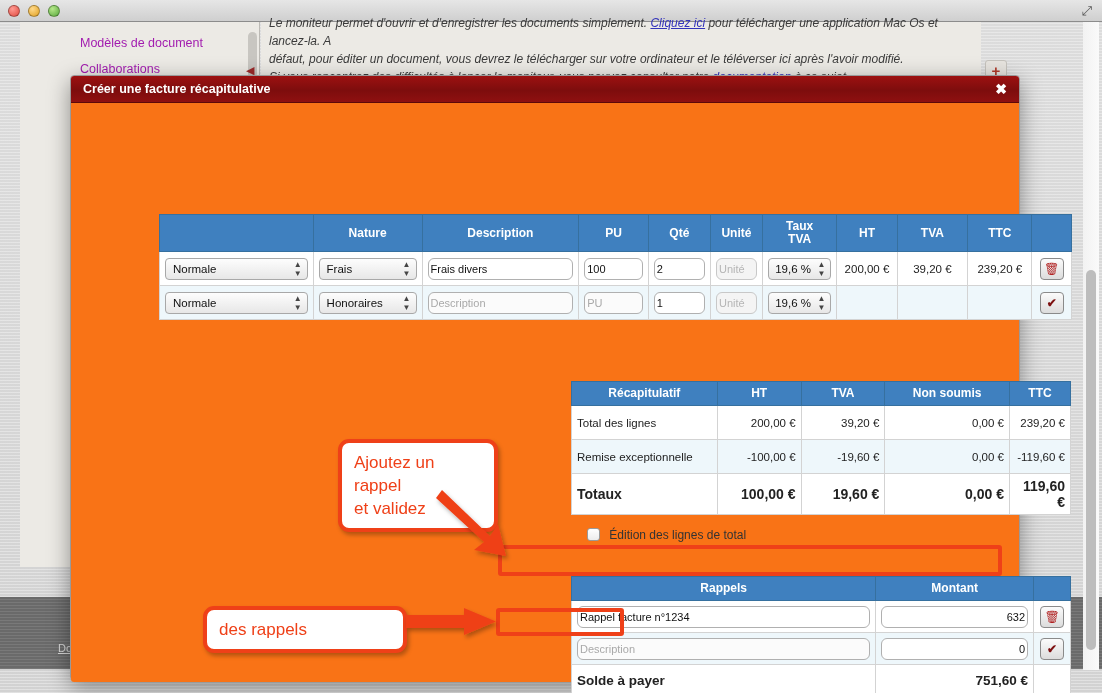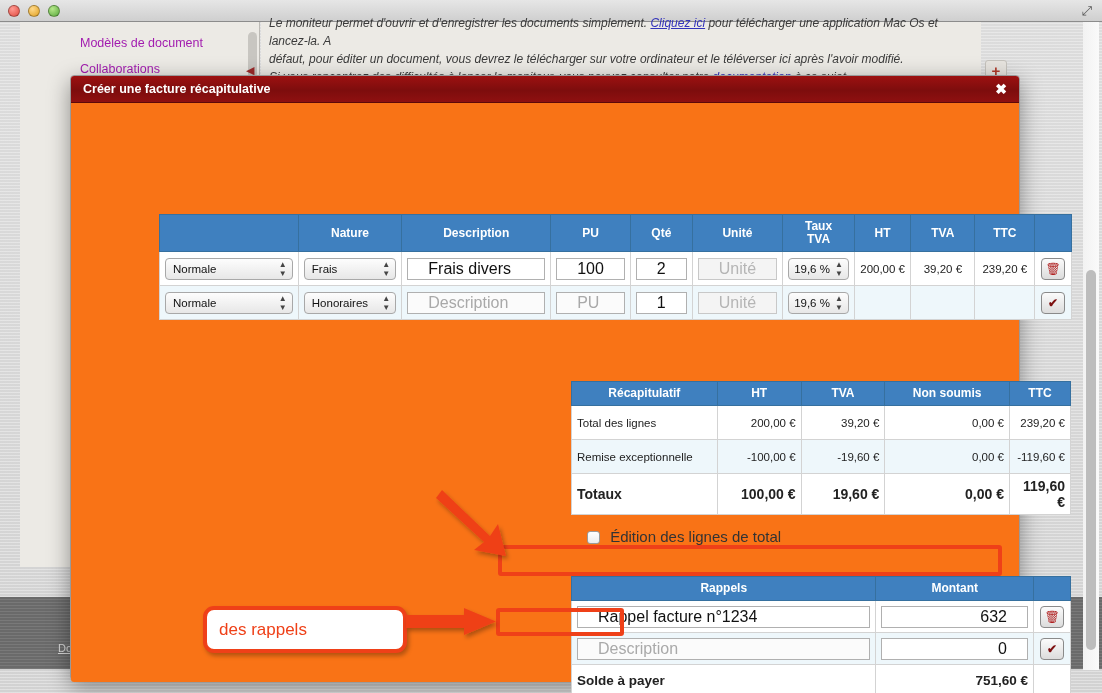--- a/index.html
+++ b/index.html
@@ -159,23 +159,23 @@
     background: linear-gradient(#fdfdfd, #e7e7e7);
     padding: 0 18px 0 7px; color: #111;
     position: relative; line-height: 20px; white-space: nowrap; overflow: hidden;
   }
   .sel .arrows {
     position: absolute; right: 5px; top: 1px; font-size: 8px; line-height: 9px; color: #444;
   }
   .sel.small { padding-left: 5px; text-align: center; }
 
   .txt {
-    width: 100%; height: 22px; font-size: 16px;
-    border: 1px solid #b0b0b0; border-radius: 0; background: #fff;
-    padding: 0 20px; line-height: 20px; color: #111; white-space: nowrap; overflow: hidden;
+    width: 100%; height: 22px; font-size: 11px;
+    border: 1px solid #b0b0b0; border-radius: 6px; background: #fff;
+    padding: 0 2px; line-height: 20px; color: #111; white-space: nowrap; overflow: hidden;
   }
   .txt.ph { color: #a9a9a9; background: #fbfbfb; }
   .txt.ph-grey { color: #b5b5b5; background: #f4f4f4; border-color: #c8c8c8; }
   .txt.right { text-align: right; }
 
   .btn-icon {
     display: inline-block; width: 24px; height: 22px; border-radius: 4px;
     border: 1px solid #8a8a8a; background: linear-gradient(#fbfbfb, #dcdcdc);
     text-align: center; line-height: 20px; font-size: 12px;
   }
@@ -188,21 +188,21 @@
   #recap-table th.r-ht { width: 84px; }
   #recap-table th.r-tva { width: 84px; }
   #recap-table th.r-ns { width: 125px; }
   #recap-table th.r-ttc { width: 61px; }
   #recap-table td { height: 34px; }
   #recap-table td.v { text-align: right; }
   #recap-table tr.total td {
     font-weight: bold; font-size: 14px; background: #fff; border-top: 1px solid #9b9b9b;
   }
 
-  #chk-total-wrap { position: absolute; left: 500px; top: 425px; font-size: 15px; color: #333; padding-left: 16px; }
+  #chk-total-wrap { position: absolute; left: 500px; top: 425px; font-size: 12px; color: #333; padding-left: 16px; }
   .cbx {
     display: inline-block; width: 13px; height: 13px; vertical-align: -2px;
     border: 1px solid #9a9a9a; border-radius: 3px; background: linear-gradient(#fff,#ececec);
     margin-right: 6px; position: relative;
   }
 
   
   #rappels-table { position: absolute; left: 500px; top: 473px; width: 500px; }
   #rappels-table th.k-lbl { width: 305px; }
   #rappels-table th.k-amt { width: 158px; }
@@ -456,20 +456,24 @@
           </tr>
         </tbody>
       </table>
 
     </div>
   </div>
 
   <div id="hl-row" class="hl-box"></div>
   <div id="hl-chk" class="hl-box"></div>
 
+  <div class="callout" id="callout-1">
+    <div>Ajoutez un rappel</div>
+    <div>et validez</div>
+  </div>
 
   <div class="callout" id="callout-2">
     <div>des rappels</div>
   </div>
 
   <svg class="arrow-svg" style="left:440px; top:488px; width:110px; height:80px;">
     <defs>
       <filter id="sh1" x="-40%" y="-40%" width="200%" height="200%">
         <feDropShadow dx="2" dy="3" stdDeviation="2" flood-color="#000" flood-opacity="0.3"></feDropShadow>
       </filter>

